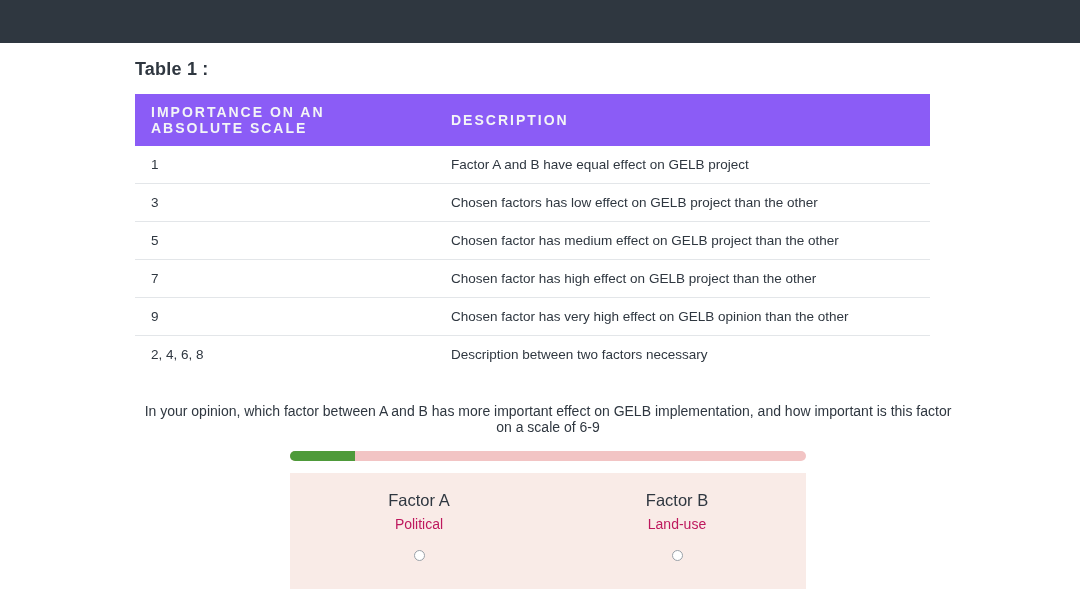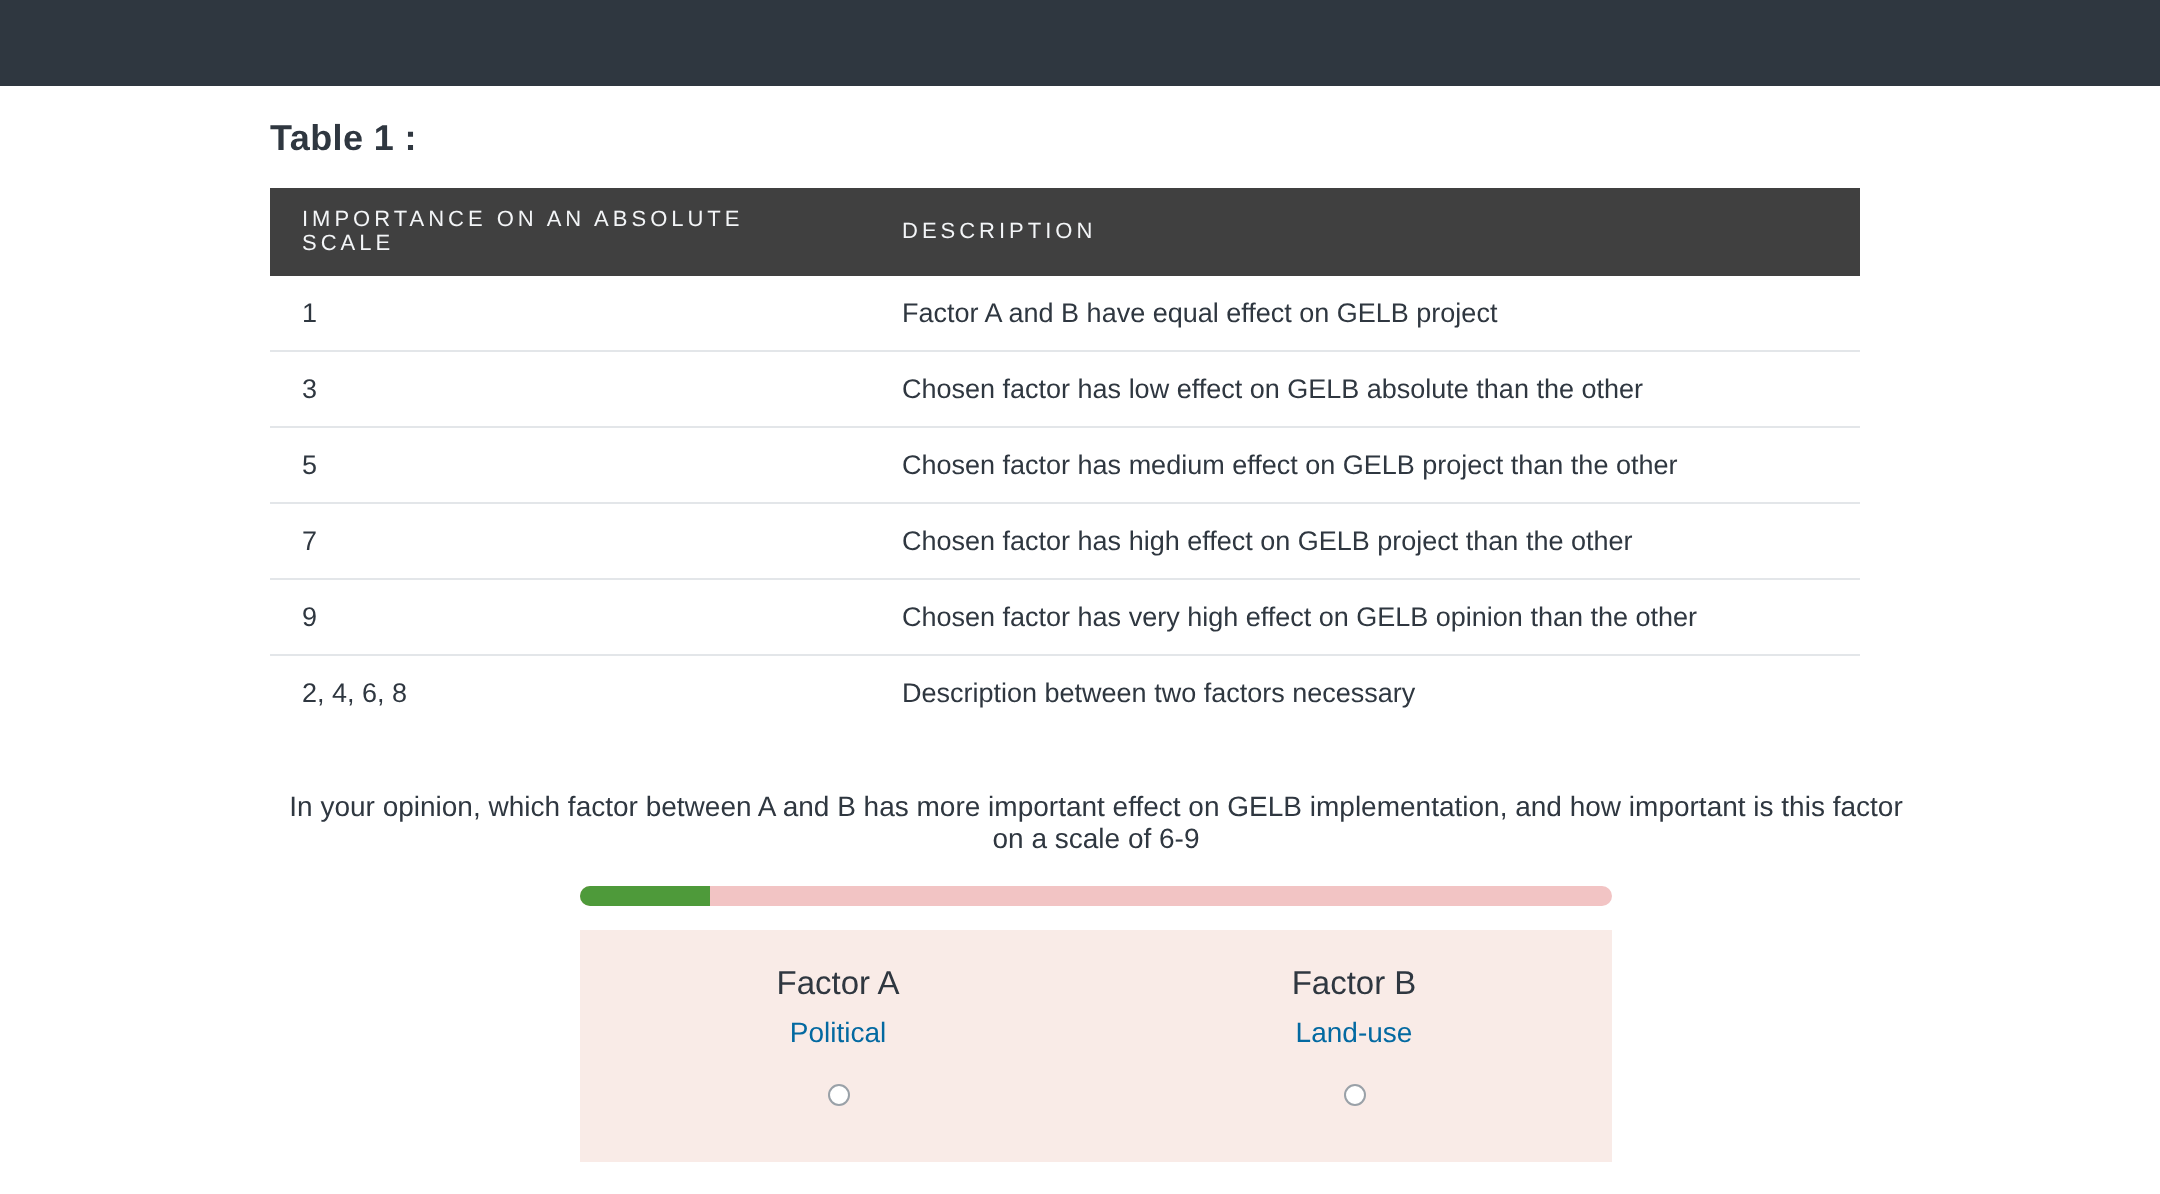--- a/index.html
+++ b/index.html
@@ -23,25 +23,25 @@
       margin-top: 16px;
       margin-bottom: 14px;
       letter-spacing: 0.2px;
     }
     table.scale {
       width: 795px;
       border-collapse: collapse;
       font-size: 13.5px;
     }
     table.scale thead th {
-      background: #404040;
+      background: #8b5cf6;
       color: #f3f5f7;
-      font-size: 11px;
+      font-size: 14px;
       letter-spacing: 2px;
-      font-weight: 400;
+      font-weight: 700;
       text-align: left;
       padding: 10px 16px;
       text-transform: uppercase;
     }
     table.scale th.col-importance { width: 300px; }
     table.scale tbody td {
       padding: 11px 16px;
       border-top: 1px solid #e3e6e9;
       color: #2f3740;
     }
@@ -88,21 +88,21 @@
       position: relative;
     }
     .side-title {
       font-size: 16.5px;
       font-weight: 400;
       color: #2f3740;
       margin-bottom: 6px;
     }
     .side-sub {
       font-size: 14px;
-      color: #0369a1;
+      color: #be185d;
       margin-bottom: 18px;
     }
     .radio {
       appearance: none;
       width: 11px; height: 11px;
       border: 1.5px solid #9aa1a8;
       border-radius: 50%;
       background: #fff;
       cursor: pointer;
       display: inline-block;
@@ -124,21 +124,21 @@
         <th>Description</th>
       </tr>
     </thead>
     <tbody>
       <tr>
         <td>1</td>
         <td>Factor A and B have equal effect on GELB project</td>
       </tr>
       <tr>
         <td>3</td>
-        <td>Chosen factor has low effect on GELB absolute than the other</td>
+        <td>Chosen factors has low effect on GELB project than the other</td>
       </tr>
       <tr>
         <td>5</td>
         <td>Chosen factor has medium effect on GELB project than the other</td>
       </tr>
       <tr>
         <td>7</td>
         <td>Chosen factor has high effect on GELB project than the other</td>
       </tr>
       <tr>

